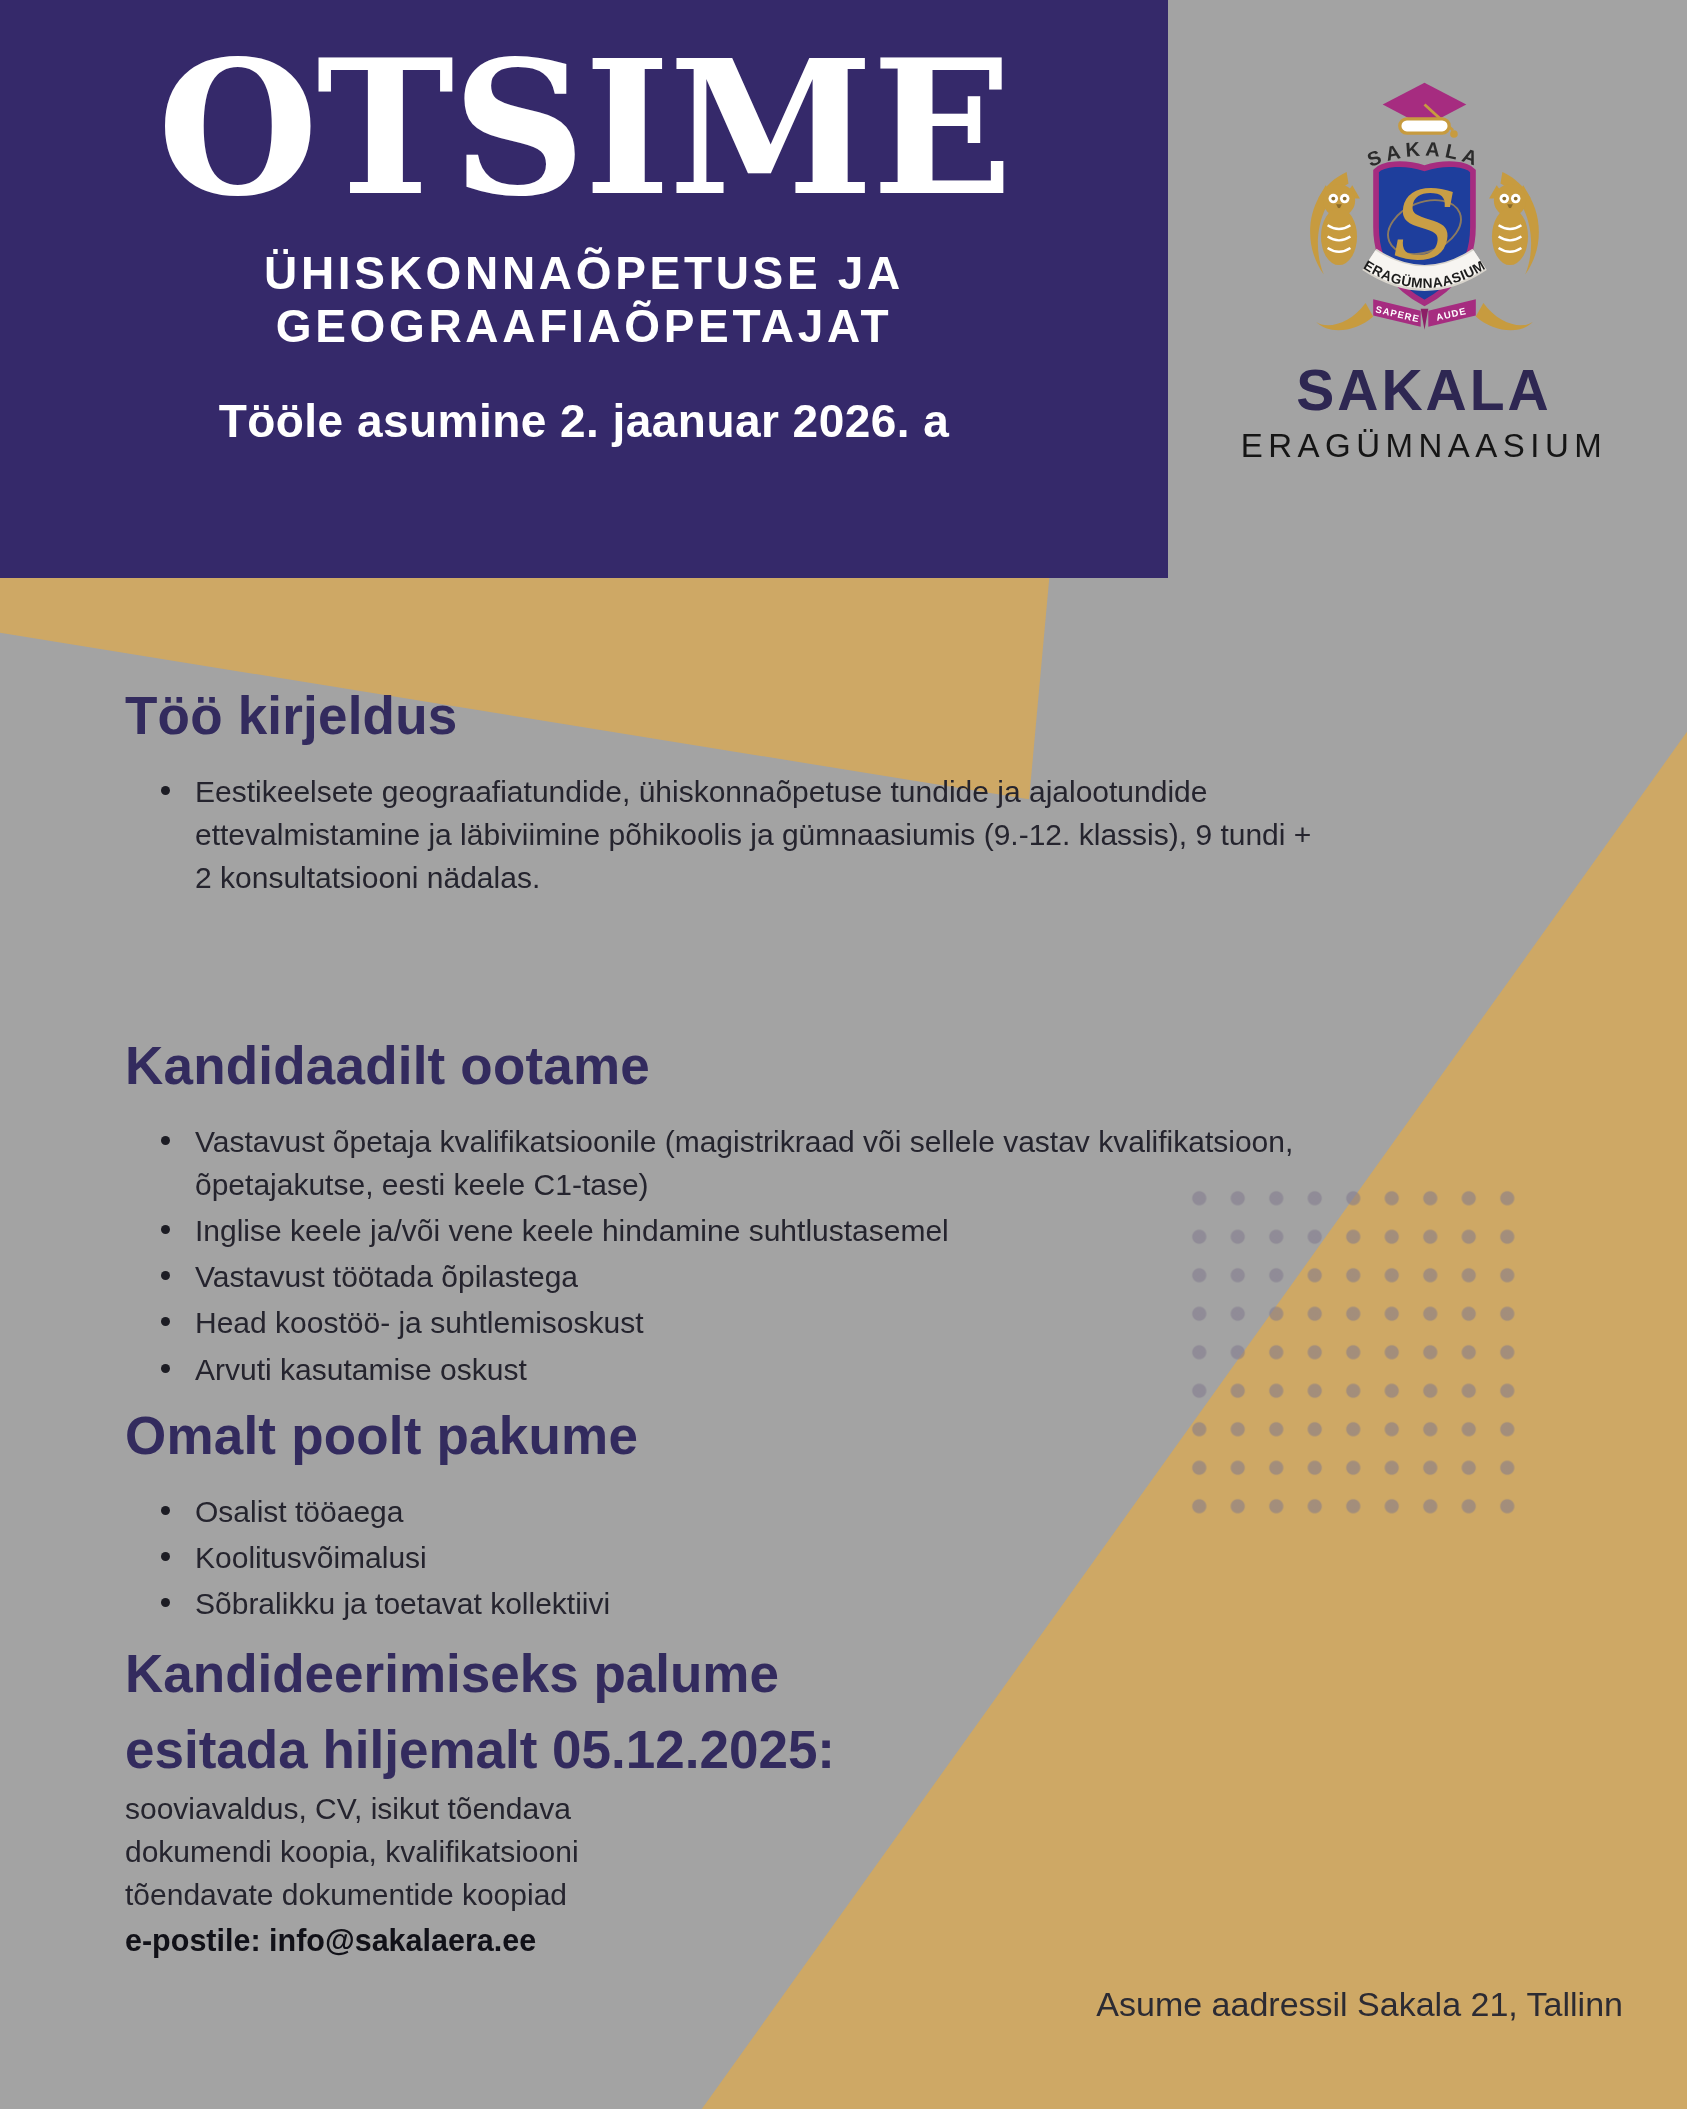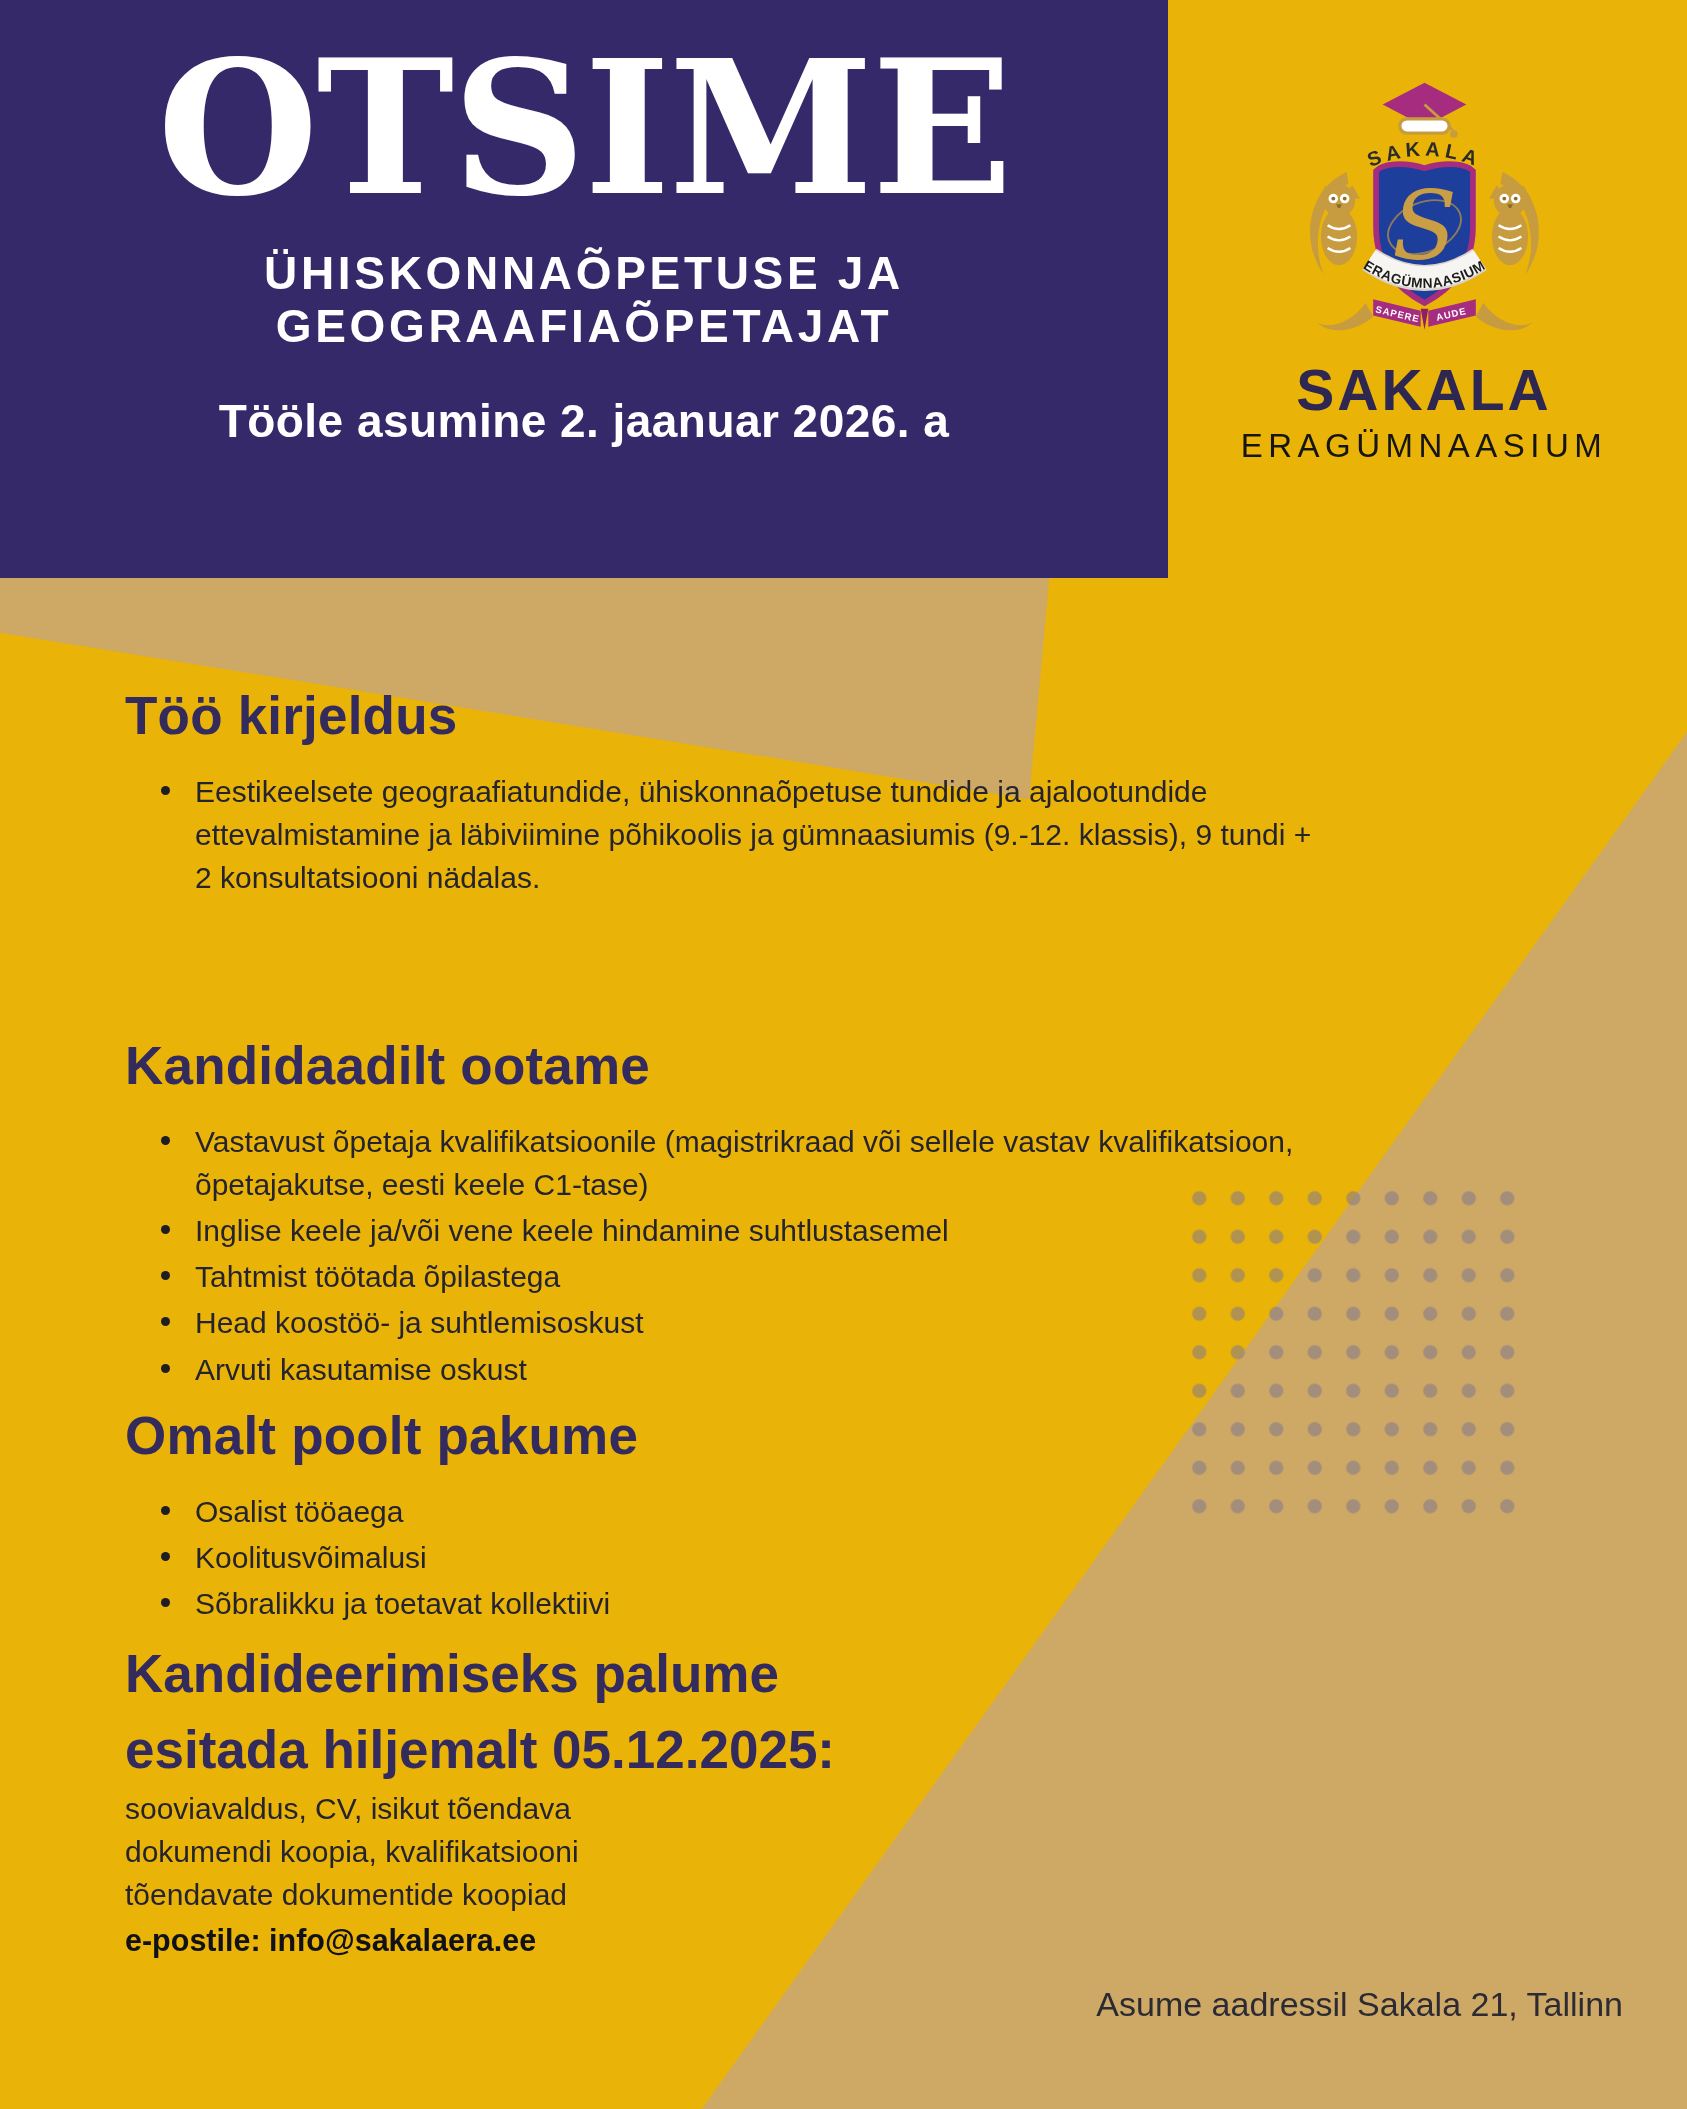--- a/index.html
+++ b/index.html
@@ -1,18 +1,18 @@
 <!DOCTYPE html>
 <html><head>
 <meta charset="utf-8">
 <style>
   html,body{margin:0;padding:0;background:#ffffff;}
   .page{
     position:relative;width:1687px;height:2109px;overflow:hidden;
-    background:#eab308;font-family:"Liberation Sans","DejaVu Sans",sans-serif;
+    background:#a3a3a3;font-family:"Liberation Sans","DejaVu Sans",sans-serif;
   }
   
   .gold-wedge{
     position:absolute;inset:0;background:#cea865;z-index:1;
     clip-path:polygon(0 27.4%, 62.2% 27.4%, 61% 37.9%, 0 30%);
   }
   .gold-triangle{
     position:absolute;inset:0;background:#cea865;z-index:1;
     clip-path:polygon(100% 34.7%, 100% 100%, 41.6% 100%);
   }
@@ -142,21 +142,21 @@
     <ul class="bullet-list">
       <li>Eestikeelsete geograafiatundide, ühiskonnaõpetuse tundide ja ajalootundide ettevalmistamine ja läbiviimine põhikoolis ja gümnaasiumis (9.-12. klassis), 9 tundi + 2 konsultatsiooni nädalas.</li>
     </ul>
   </div>
 
   <div class="section section-kandidaadilt">
     <h2 class="section-heading">Kandidaadilt ootame</h2>
     <ul class="bullet-list">
       <li>Vastavust õpetaja kvalifikatsioonile (magistrikraad või sellele vastav kvalifikatsioon, õpetajakutse, eesti keele C1-tase)</li>
       <li>Inglise keele ja/või vene keele hindamine suhtlustasemel</li>
-      <li>Tahtmist töötada õpilastega</li>
+      <li>Vastavust töötada õpilastega</li>
       <li>Head koostöö- ja suhtlemisoskust</li>
       <li>Arvuti kasutamise oskust</li>
     </ul>
   </div>
 
   <div class="section section-omaltpoolt">
     <h2 class="section-heading">Omalt poolt pakume</h2>
     <ul class="bullet-list">
       <li>Osalist tööaega</li>
       <li>Koolitusvõimalusi</li>

